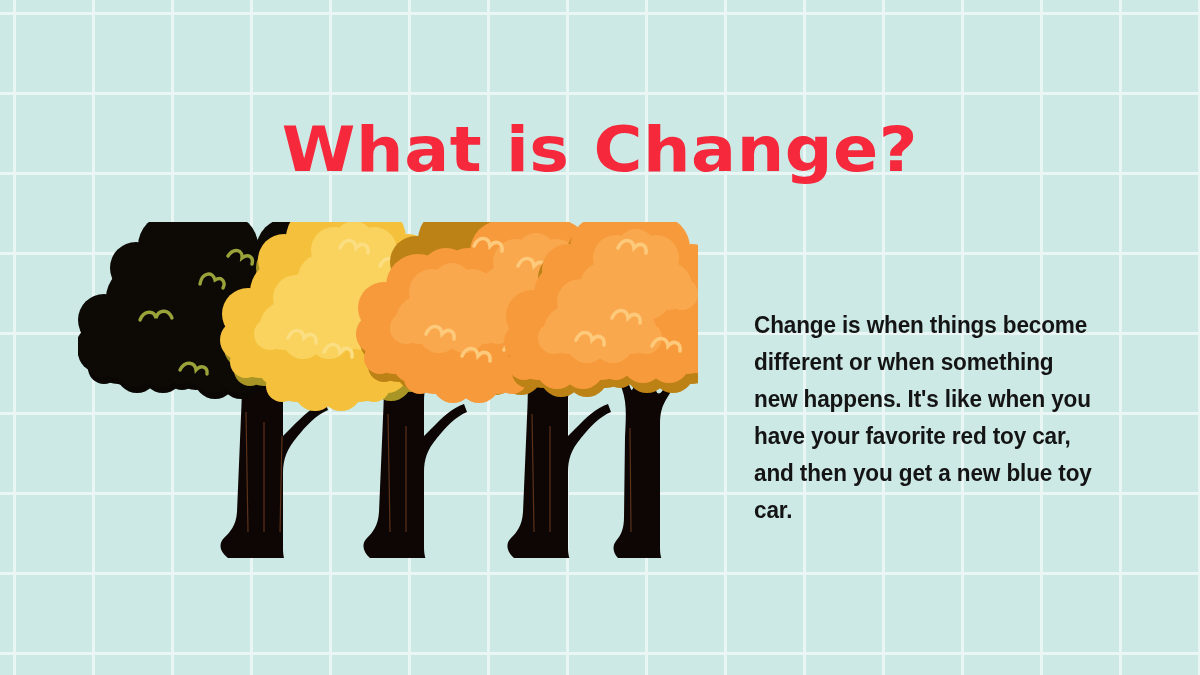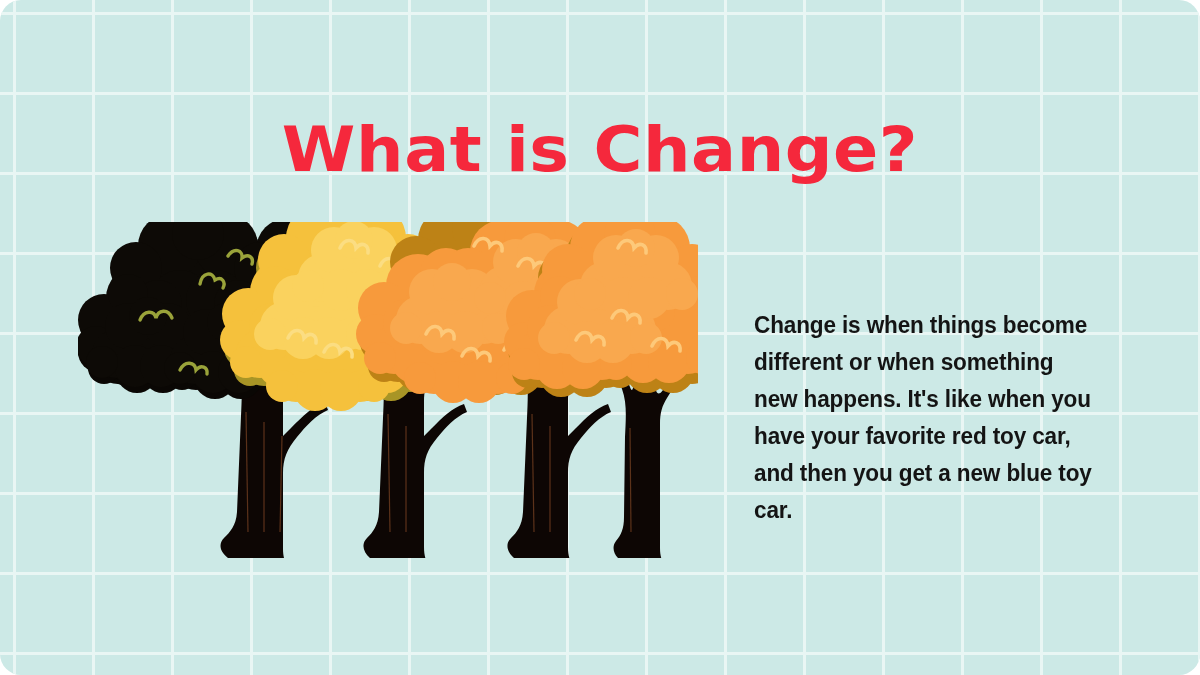--- a/index.html
+++ b/index.html
@@ -8,21 +8,20 @@
     padding: 0;
     background: #ffffff;
   }
   #slide {
     position: relative;
     width: 1200px;
     height: 675px;
     overflow: hidden;
     background-color: #cce9e6;
     font-family: "Liberation Sans", sans-serif;
-    border-radius: 21px;
   }
   
   #grid-bg {
     position: absolute;
     inset: 0;
     background-image:
       linear-gradient(to right, #e9f6f4 0px, #e9f6f4 3px, rgba(233,246,244,0) 3px),
       linear-gradient(to bottom, #e9f6f4 0px, #e9f6f4 3px, rgba(233,246,244,0) 3px);
     background-size: 79px 80px, 79px 80px;
     background-position: 13px 12px, 13px 12px;

